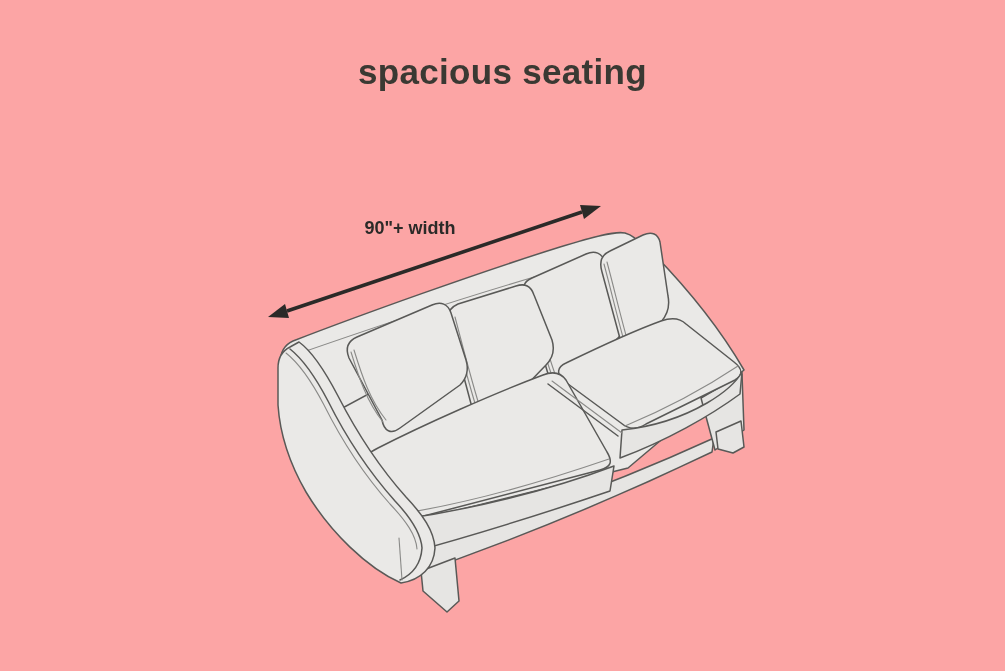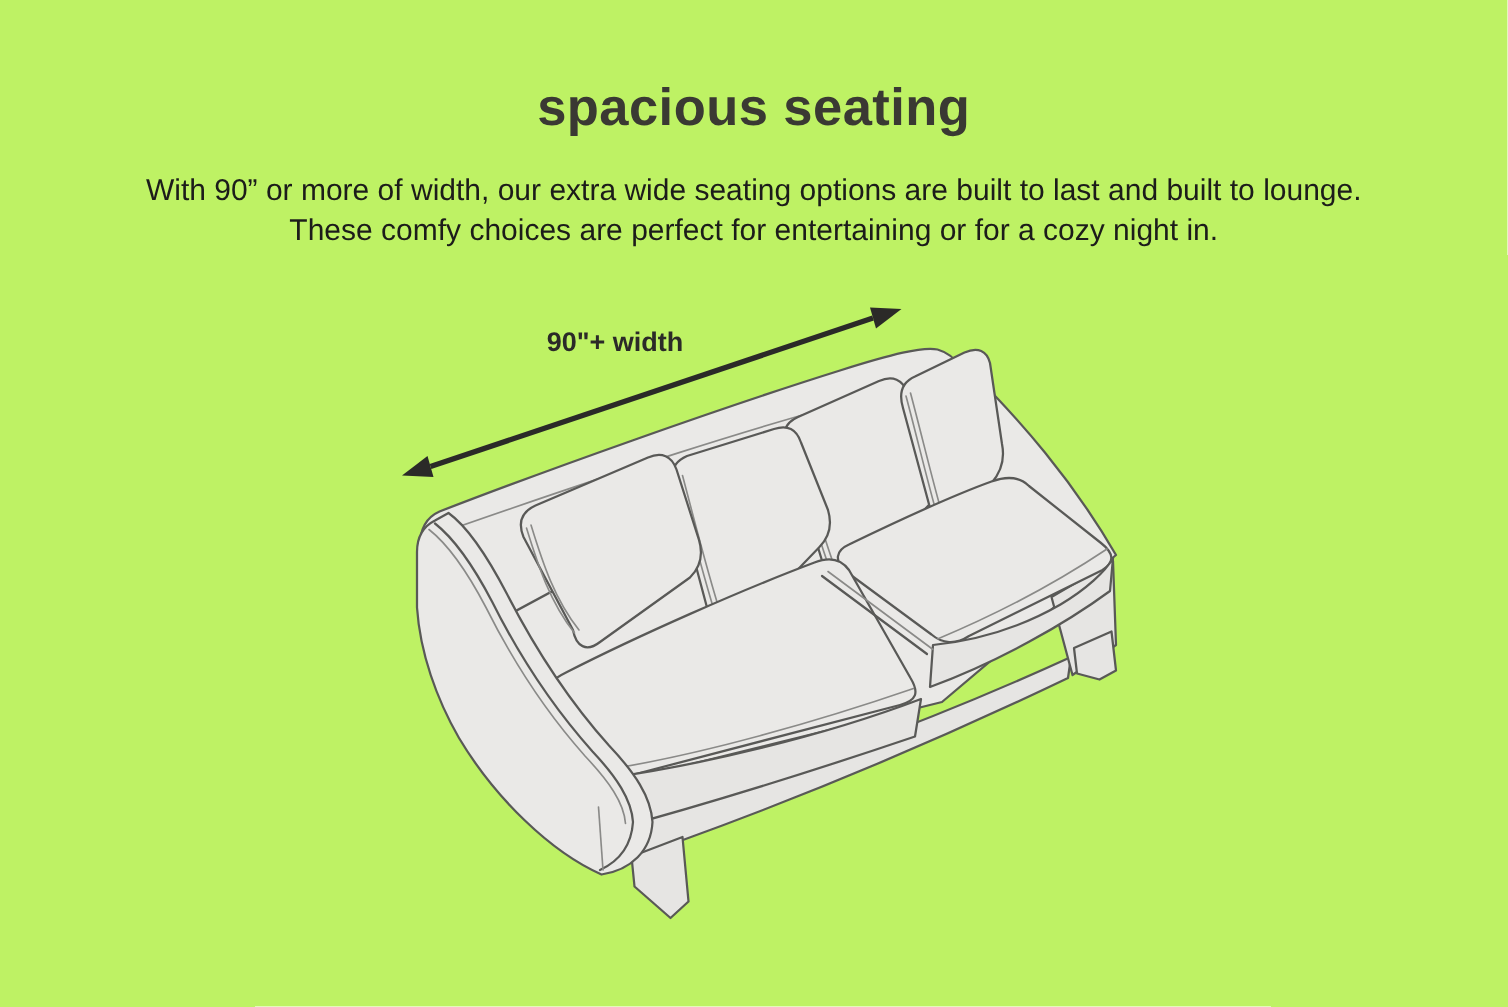--- a/index.html
+++ b/index.html
@@ -4,21 +4,21 @@
 <style>
   html, body {
     margin: 0;
     padding: 0;
     background: #ffffff;
   }
   .page {
     position: relative;
     width: 1005px;
     height: 671px;
-    background: #bef264;
+    background: #fca5a5;
     overflow: hidden;
     font-family: "Liberation Sans", sans-serif;
   }
   .title {
     position: absolute;
     top: 52px;
     left: 0;
     width: 100%;
     margin: 0;
     text-align: center;
@@ -53,24 +53,20 @@
     top: 0;
   }
 </style>
 </head>
 <body>
 
 <div class="page">
 
   <h1 class="title">spacious seating</h1>
 
-  <div class="description">
-    <div>With 90” or more of width, our extra wide seating options are built to last and built to lounge.</div>
-    <div>These comfy choices are perfect for entertaining or for a cozy night in.</div>
-  </div>
 
   <svg class="sofa-svg" width="1005" height="671" viewBox="0 0 1005 671" xmlns="http://www.w3.org/2000/svg">
 
     <g stroke="#595957" stroke-width="1.5" stroke-linejoin="round" stroke-linecap="round" fill="#eae9e7">
 
       <path d="M280,412 L280,364 C280,353 284,345 293,341
                C360,315 480,272 560,247 C595,236 615,231 625,233 C632,235 637,239 640,245
                L648,264 L650,306 L316,450 Z"></path>
       <path d="M286,358 C380,325 520,277 636,250" fill="none" stroke="#8a8a88" stroke-width="1.1"></path>
 

